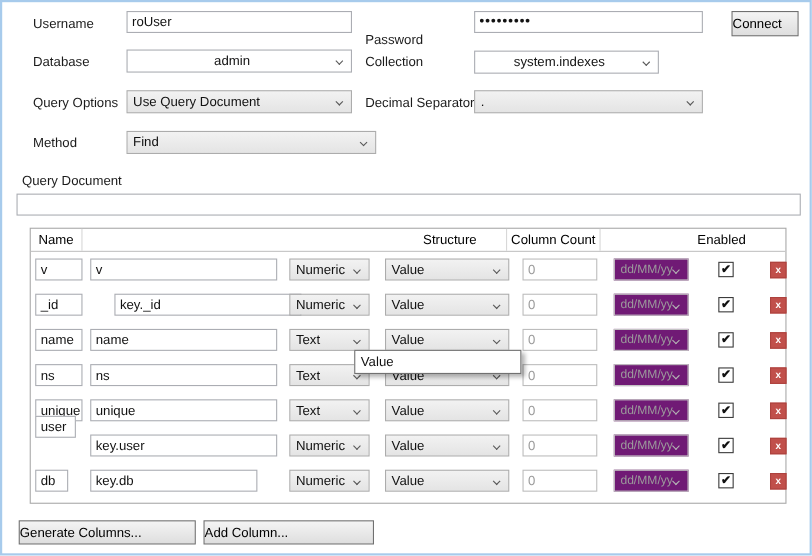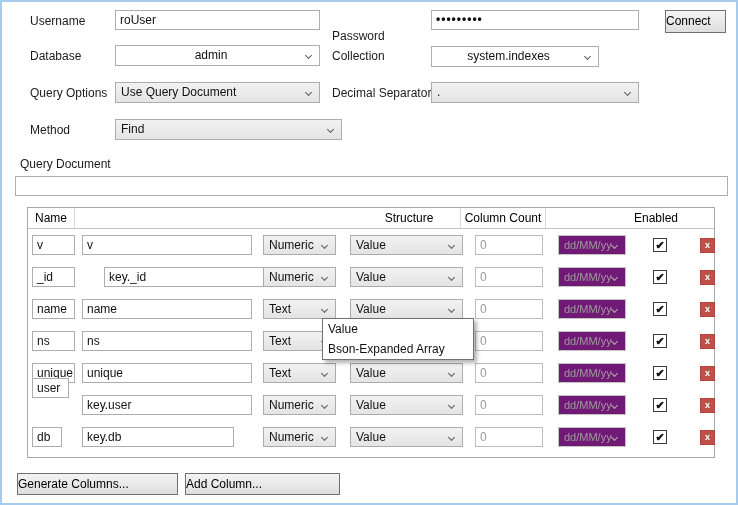--- a/index.html
+++ b/index.html
@@ -196,21 +196,20 @@
           <div class="tb disabled" style="left: 447px; top: 219px; width: 68px;">0</div>
           <div class="combo dis" style="left: 530px; top: 219px; width: 68px;"><div style="display: inline;">dd/MM/yy</div><span class="chev"></span></div>
           <div class="cb" style="left: 625px; top: 222px;">✔</div>
           <div class="del" style="left: 672px; top: 222px;">x</div>
         </div>
       </div>
   </div>
 
   <div class="popup">
       <div class="pitem">Value</div>
-      <div class="pitem">Bson-Expanded Array</div>
     </div>
 
   <div>
     <div class="btn" style="left:15px;top:471px;width:161px;height:22px">Generate Columns...</div>
     <div class="btn" style="left:183px;top:471px;width:155px;height:22px">Add Column...</div>
   </div>
 
 </div>
 
 </body></html>

